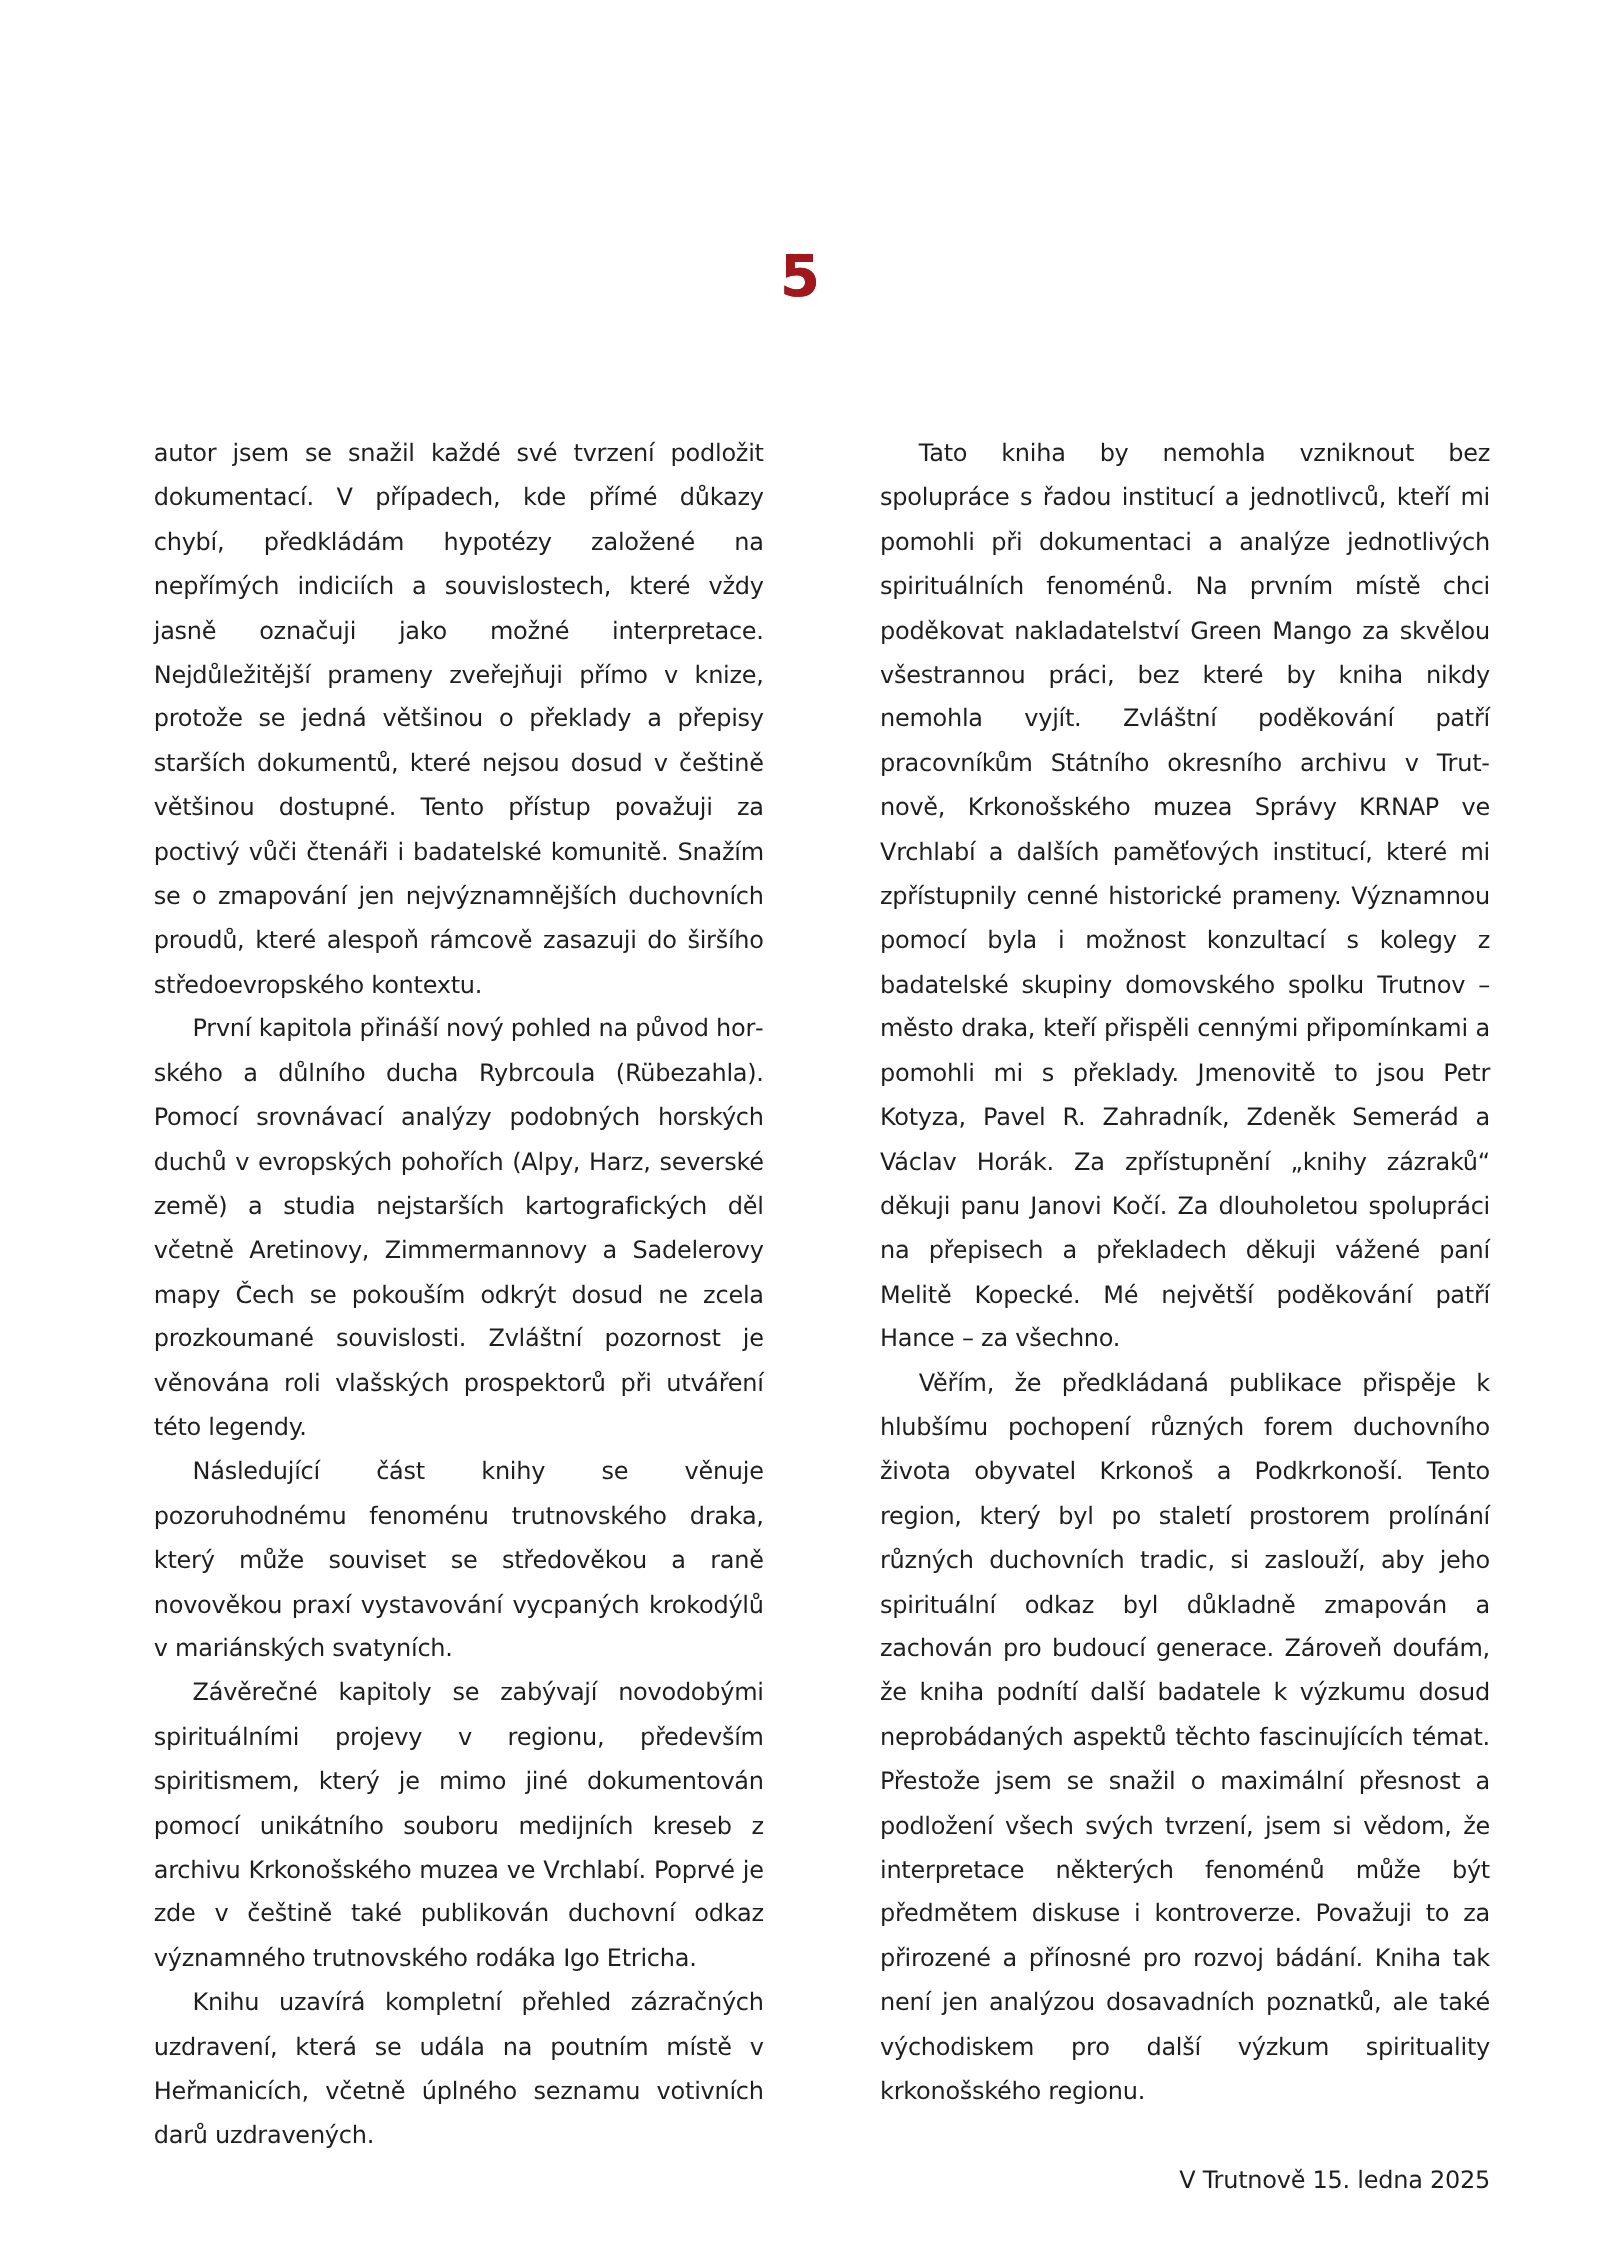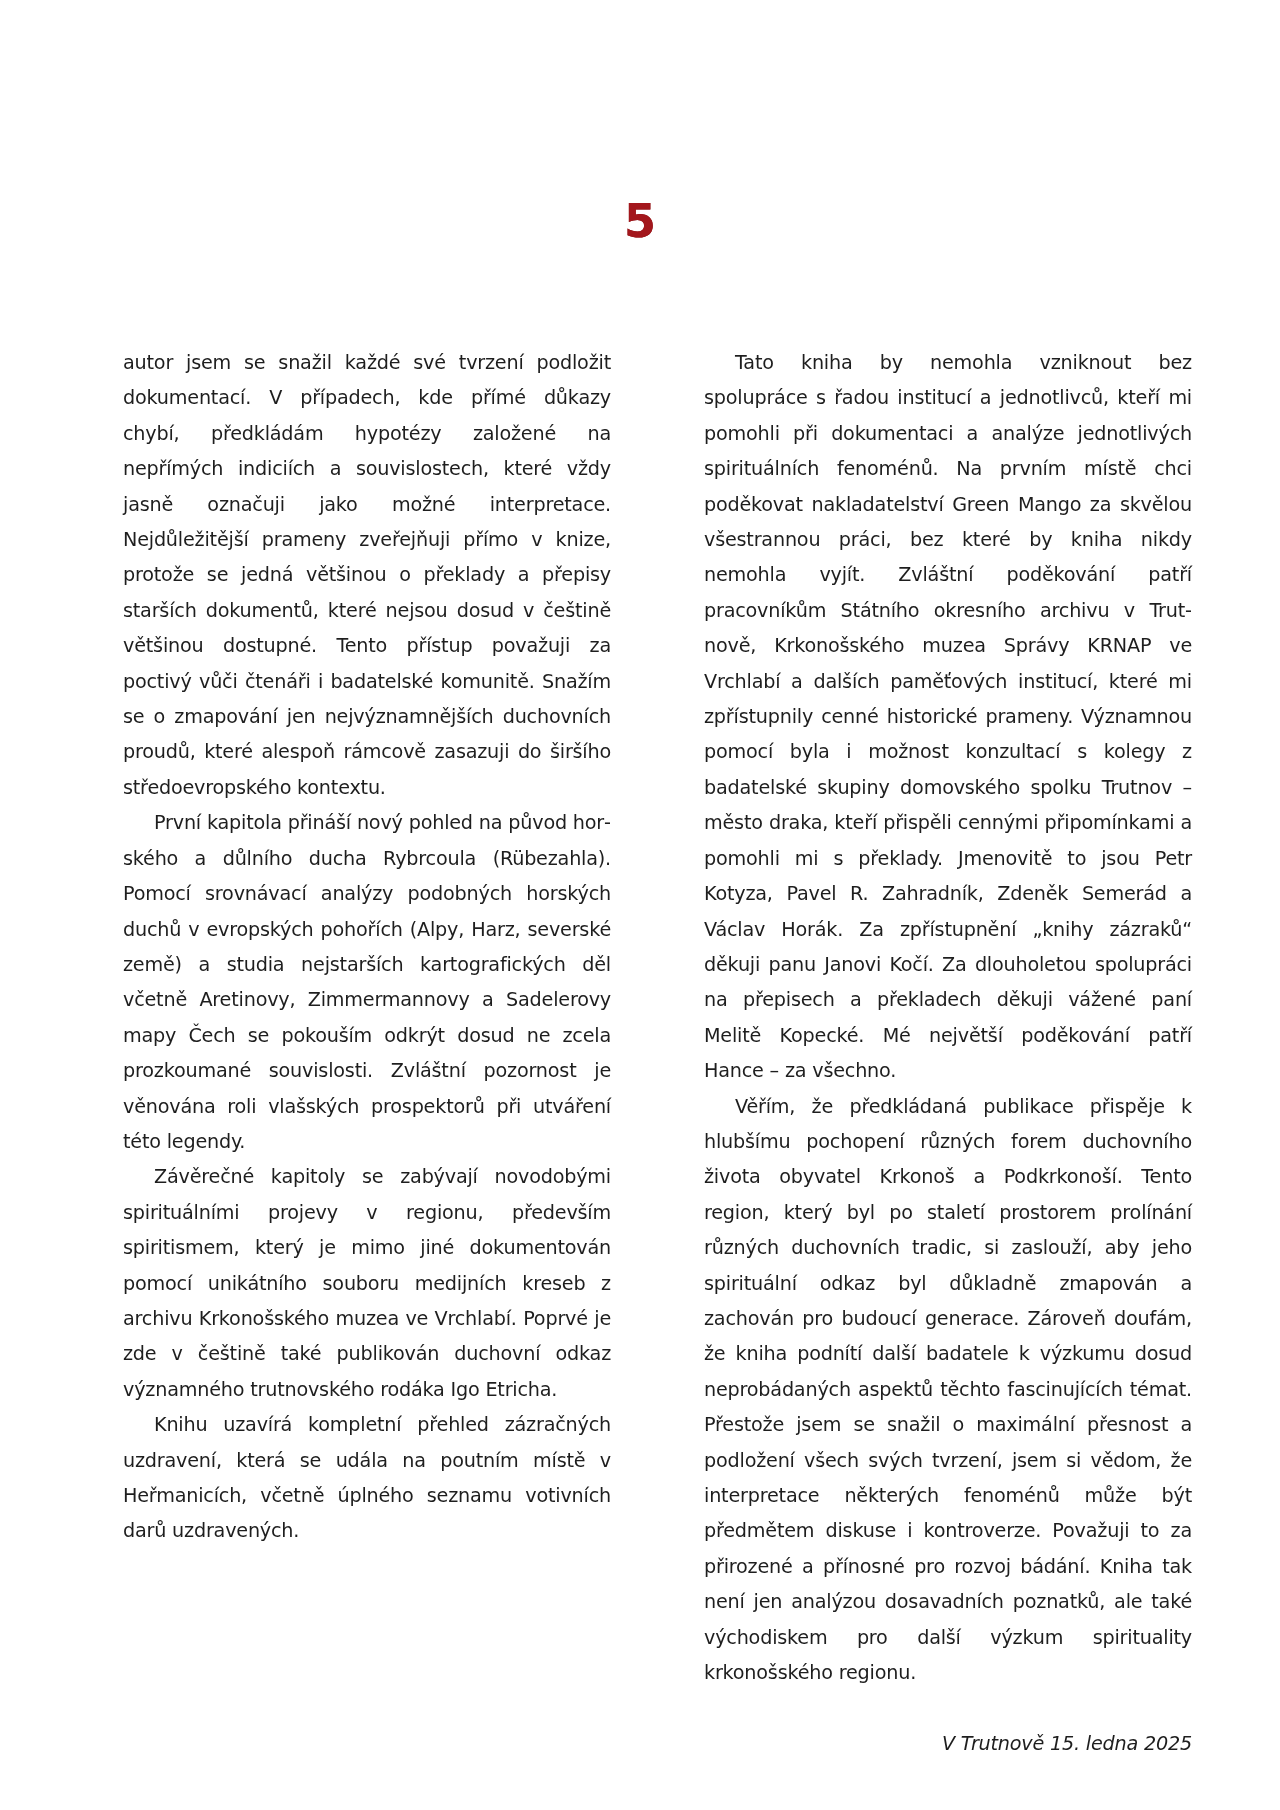--- a/index.html
+++ b/index.html
@@ -48,32 +48,32 @@
   }
   .column p.no-indent {
     text-indent: 0;
   }
   .signature {
     margin-top: 35.4px;
     text-align: right;
   }
   .signature div {
     text-align: right;
-    font-style: italic;
   }
 </style>
 </head>
 <body>
 
 <div>
   <div class="page-number">5</div>
 
   <div class="column col-left">
     <p class="no-indent">autor jsem se snažil každé své tvrzení podložit dokumen­tací. V případech, kde přímé důkazy chybí, předkládám hypotézy založené na nepřímých indiciích a souvislos­tech, které vždy jasně označuji jako možné interpretace. Nejdůležitější prameny zveřejňuji přímo v knize, protože se jedná většinou o překlady a přepisy starších doku­mentů, které nejsou dosud v češtině většinou dostupné. Tento přístup považuji za poctivý vůči čtenáři i badatel­ské komunitě. Snažím se o zmapování jen nejvýznam­nějších duchovních proudů, které alespoň rámcově za­sazuji do širšího středoevropského kontextu.</p>
     <p>První kapitola přináší nový pohled na původ hor­ského a důlního ducha Rybrcoula (Rübezahla). Pomocí srovnávací analýzy podobných horských duchů v ev­ropských pohořích (Alpy, Harz, severské země) a stu­dia nejstarších kartografických děl včetně Aretinovy, Zimmermannovy a Sadelerovy mapy Čech se pokou­ším odkrýt dosud ne zcela prozkoumané souvislosti. Zvláštní pozornost je věnována roli vlašských prospek­torů při utváření této legendy.</p>
+    <p>Následující část knihy se věnuje pozoruhodnému fenoménu trutnovského draka, který může souviset se středověkou a raně novověkou praxí vystavování vy­cpaných krokodýlů v mariánských svatyních.</p>
     <p>Závěrečné kapitoly se zabývají novodobými spirituál­ními projevy v regionu, především spiritismem, který je mimo jiné dokumentován pomocí unikátního souboru medijních kreseb z archivu Krkonošského muzea ve Vrch­labí. Poprvé je zde v češtině také publikován duchovní od­kaz významného trutnovského rodáka Igo Etricha.</p>
     <p>Knihu uzavírá kompletní přehled zázračných uzdra­vení, která se udála na poutním místě v Heřmanicích, včetně úplného seznamu votivních darů uzdravených.</p>
   </div>
 
   <div class="column col-right">
     <p>Tato kniha by nemohla vzniknout bez spolupráce s řadou institucí a jednotlivců, kteří mi pomohli při do­kumentaci a analýze jednotlivých spirituálních feno­ménů. Na prvním místě chci poděkovat nakladatelství Green Mango za skvělou všestrannou práci, bez které by kniha nikdy nemohla vyjít. Zvláštní poděkování patří pracovníkům Státního okresního archivu v Trut­nově, Krkonošského muzea Správy KRNAP ve Vrchlabí a dalších paměťových institucí, které mi zpřístupnily cenné historické prameny. Významnou pomocí byla i možnost konzultací s kolegy z badatelské skupiny domovského spolku Trutnov – město draka, kteří při­spěli cennými připomínkami a pomohli mi s překla­dy. Jmenovitě to jsou Petr Kotyza, Pavel R. Zahradník, Zdeněk Semerád a Václav Horák. Za zpřístupnění „kni­hy zázraků“ děkuji panu Janovi Kočí. Za dlouholetou spolupráci na přepisech a překladech děkuji vážené paní Melitě Kopecké. Mé největší poděkování patří Hance – za všechno.</p>
     <p>Věřím, že předkládaná publikace přispěje k hlubší­mu pochopení různých forem duchovního života oby­vatel Krkonoš a Podkrkonoší. Tento region, který byl po staletí prostorem prolínání různých duchovních tradic, si zaslouží, aby jeho spirituální odkaz byl důkladně zmapován a zachován pro budoucí generace. Zároveň doufám, že kniha podnítí další badatele k výzkumu dosud neprobádaných aspektů těchto fascinujících témat. Přestože jsem se snažil o maximální přesnost a podložení všech svých tvrzení, jsem si vědom, že in­terpretace některých fenoménů může být předmětem diskuse i kontroverze. Považuji to za přirozené a pří­nosné pro rozvoj bádání. Kniha tak není jen analýzou dosavadních poznatků, ale také východiskem pro další výzkum spirituality krkonošského regionu.</p>
     <div class="signature">
       <div>V Trutnově 15. ledna 2025</div>
     </div>

